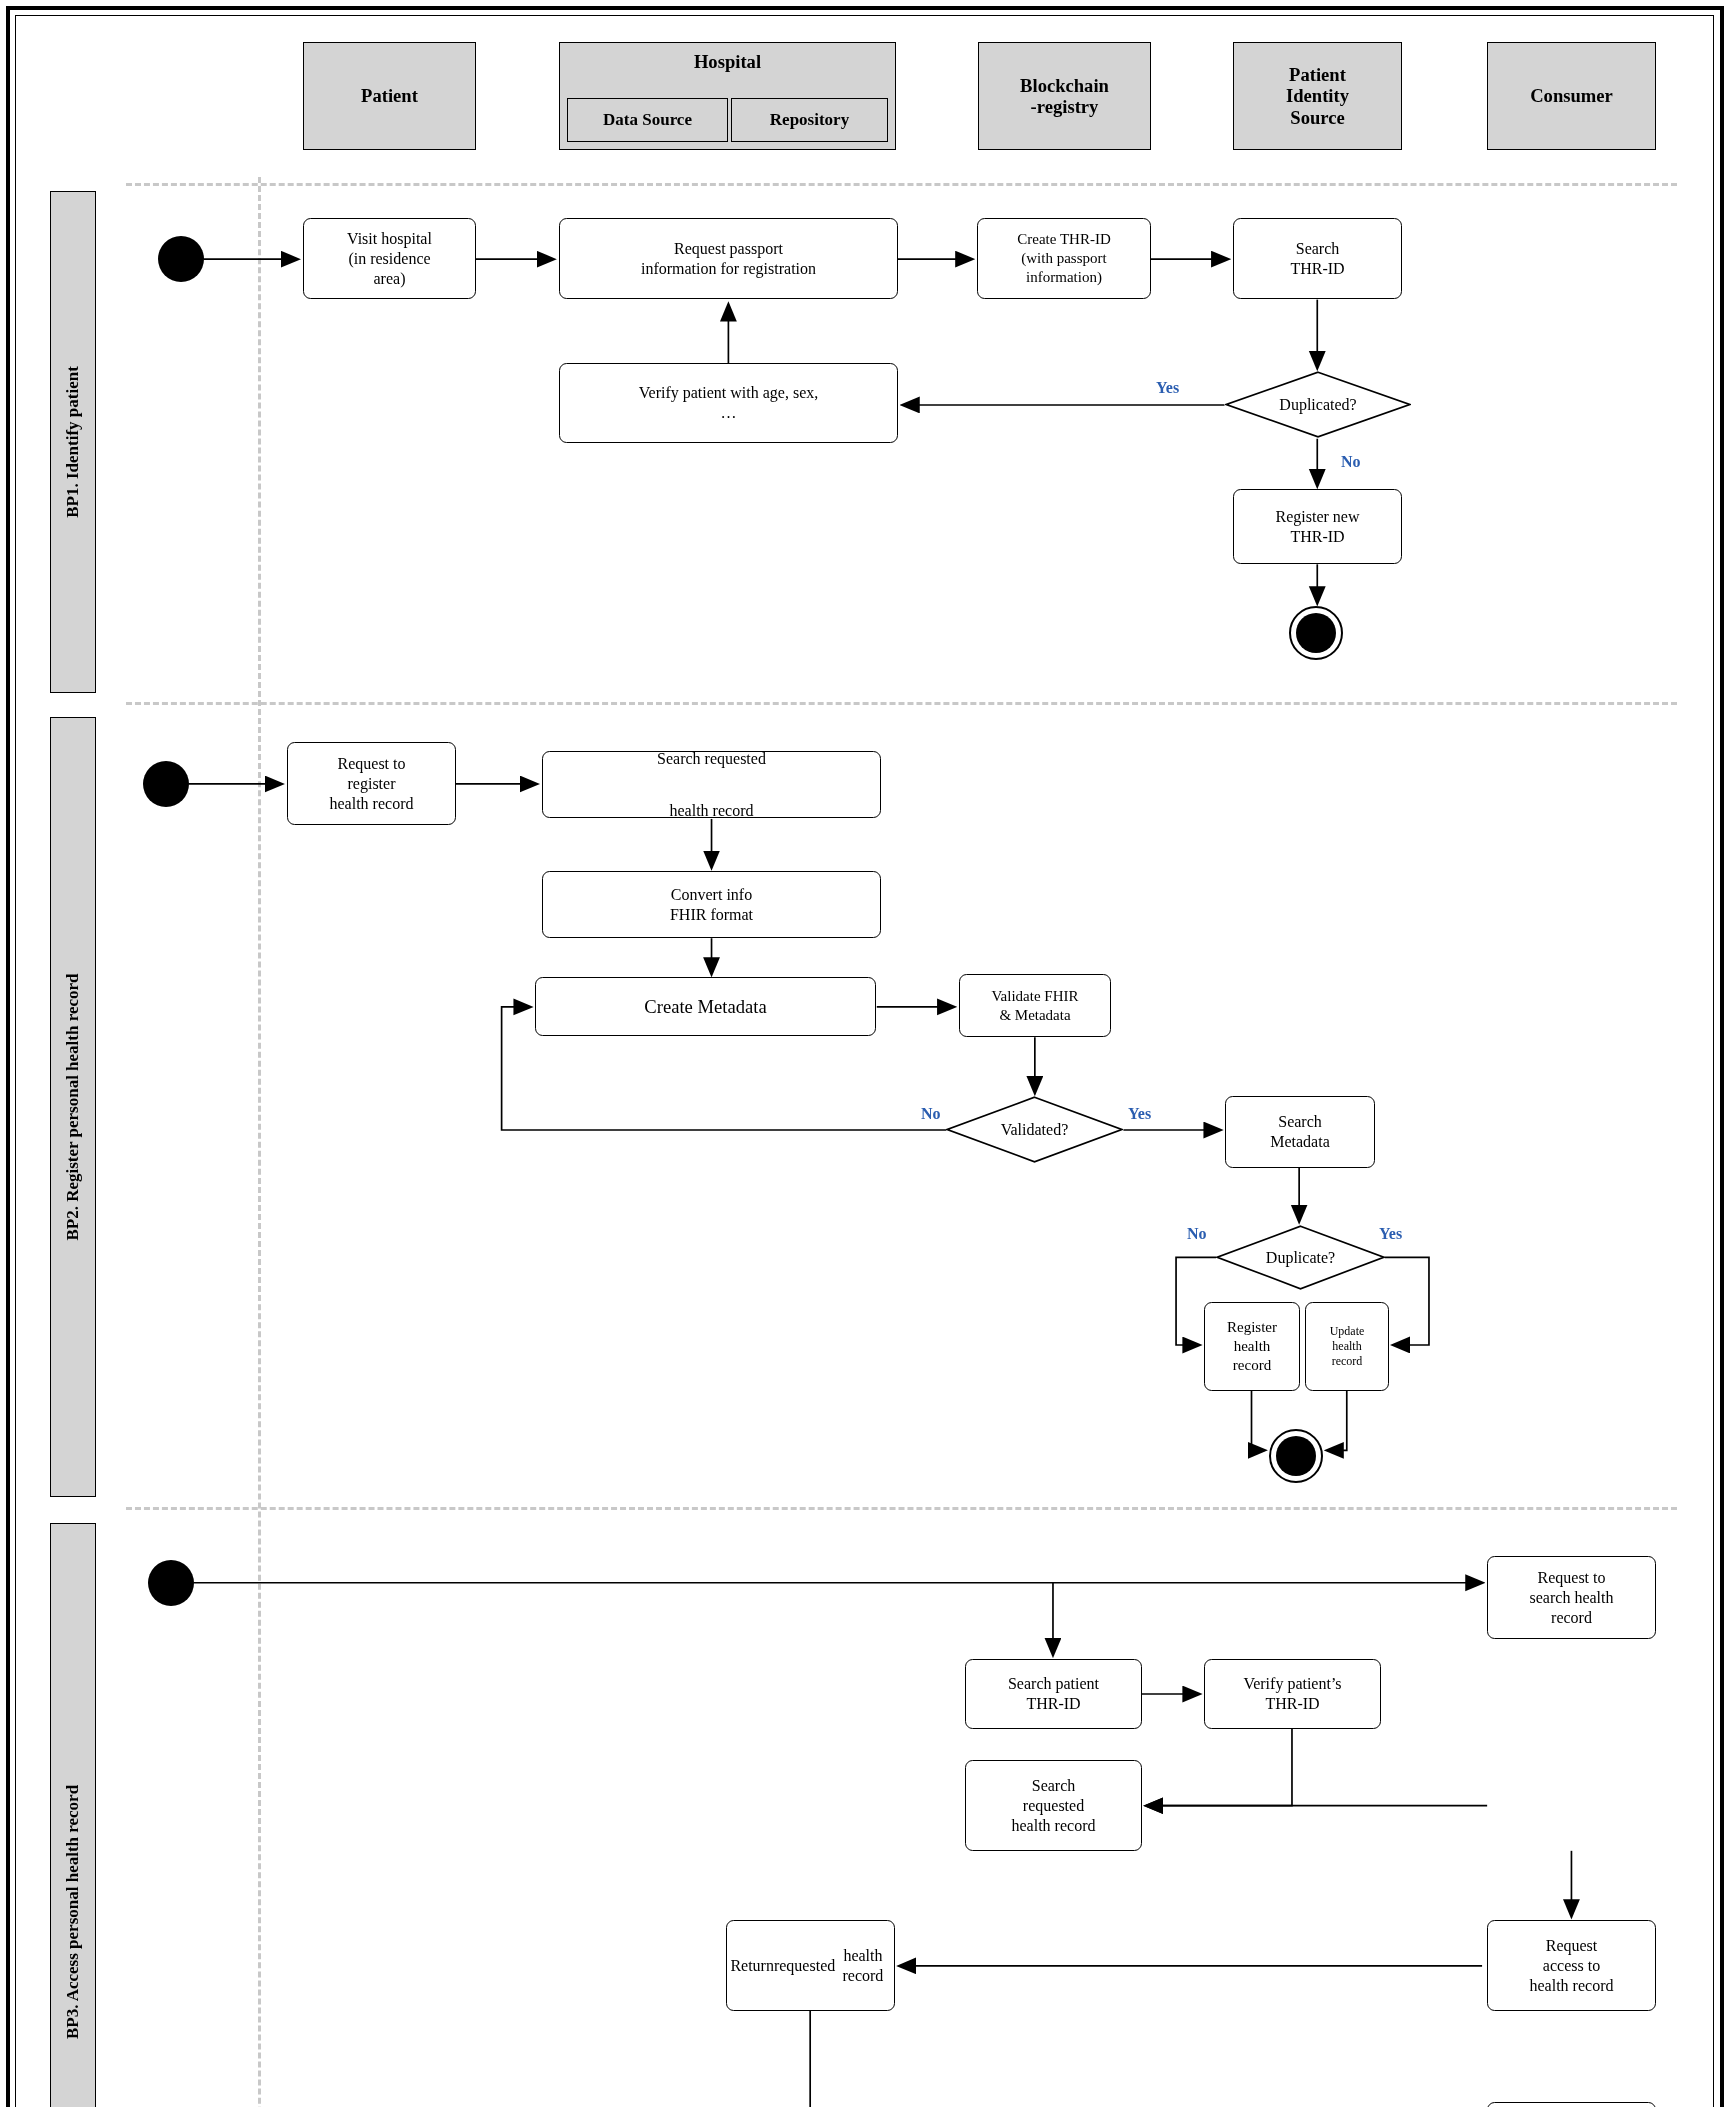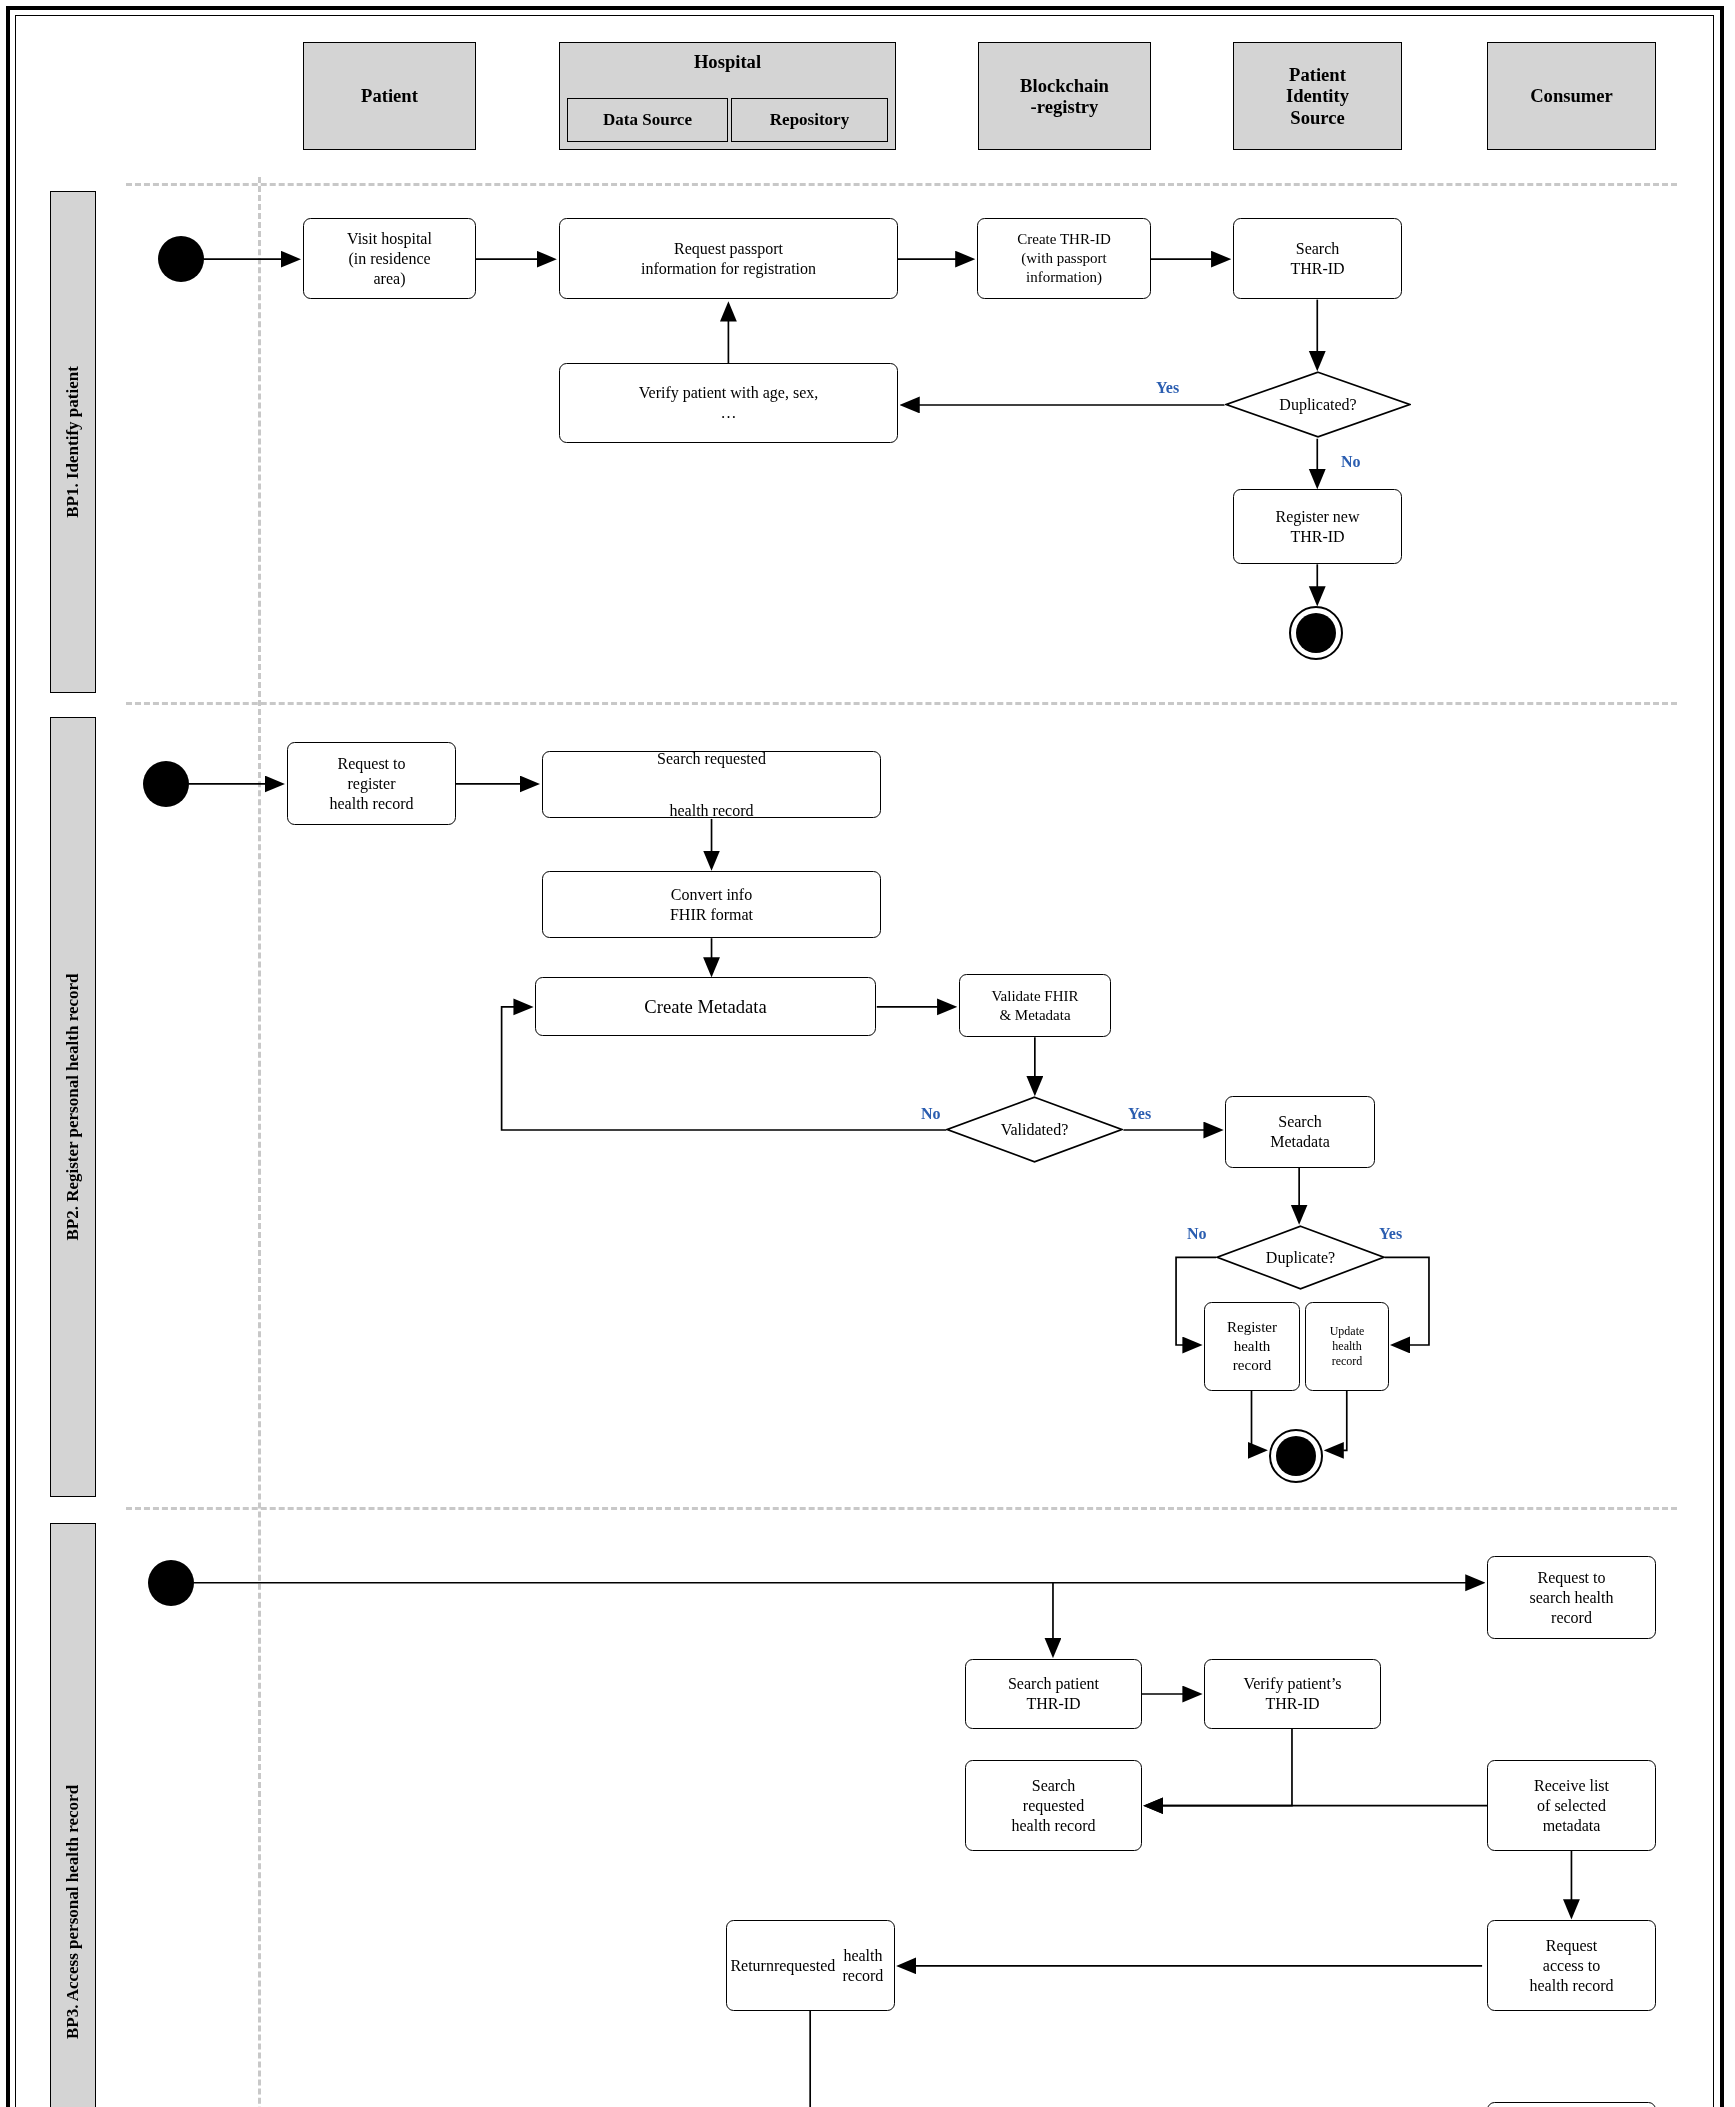--- a/index.html
+++ b/index.html
@@ -352,25 +352,20 @@
     <span>Verify patient’s</span>
     <span>THR-ID</span>
   </div>
 
   <div class="node" style="left:965px; top:1760px; width:177px; height:91px; flex-direction:column;">
     <span>Search</span>
     <span>requested</span>
     <span>health record</span>
   </div>
 
-  <div class="node" style="left:1487px; top:1760px; width:169px; height:91px; flex-direction:column;">
-    <span>Receive list</span>
-    <span>of selected</span>
-    <span>metadata</span>
-  </div>
 
   <div class="node" style="left:1487px; top:1920px; width:169px; height:91px; flex-direction:column;align-items:center;">
     <span>Request</span>
     <span>access to</span>
     <span>health record</span>
   </div>
 
   <div class="node" style="left:726px; top:1920px; width:169px; height:91px; ">
     <span>Return</span>
     <span>requested</span>

